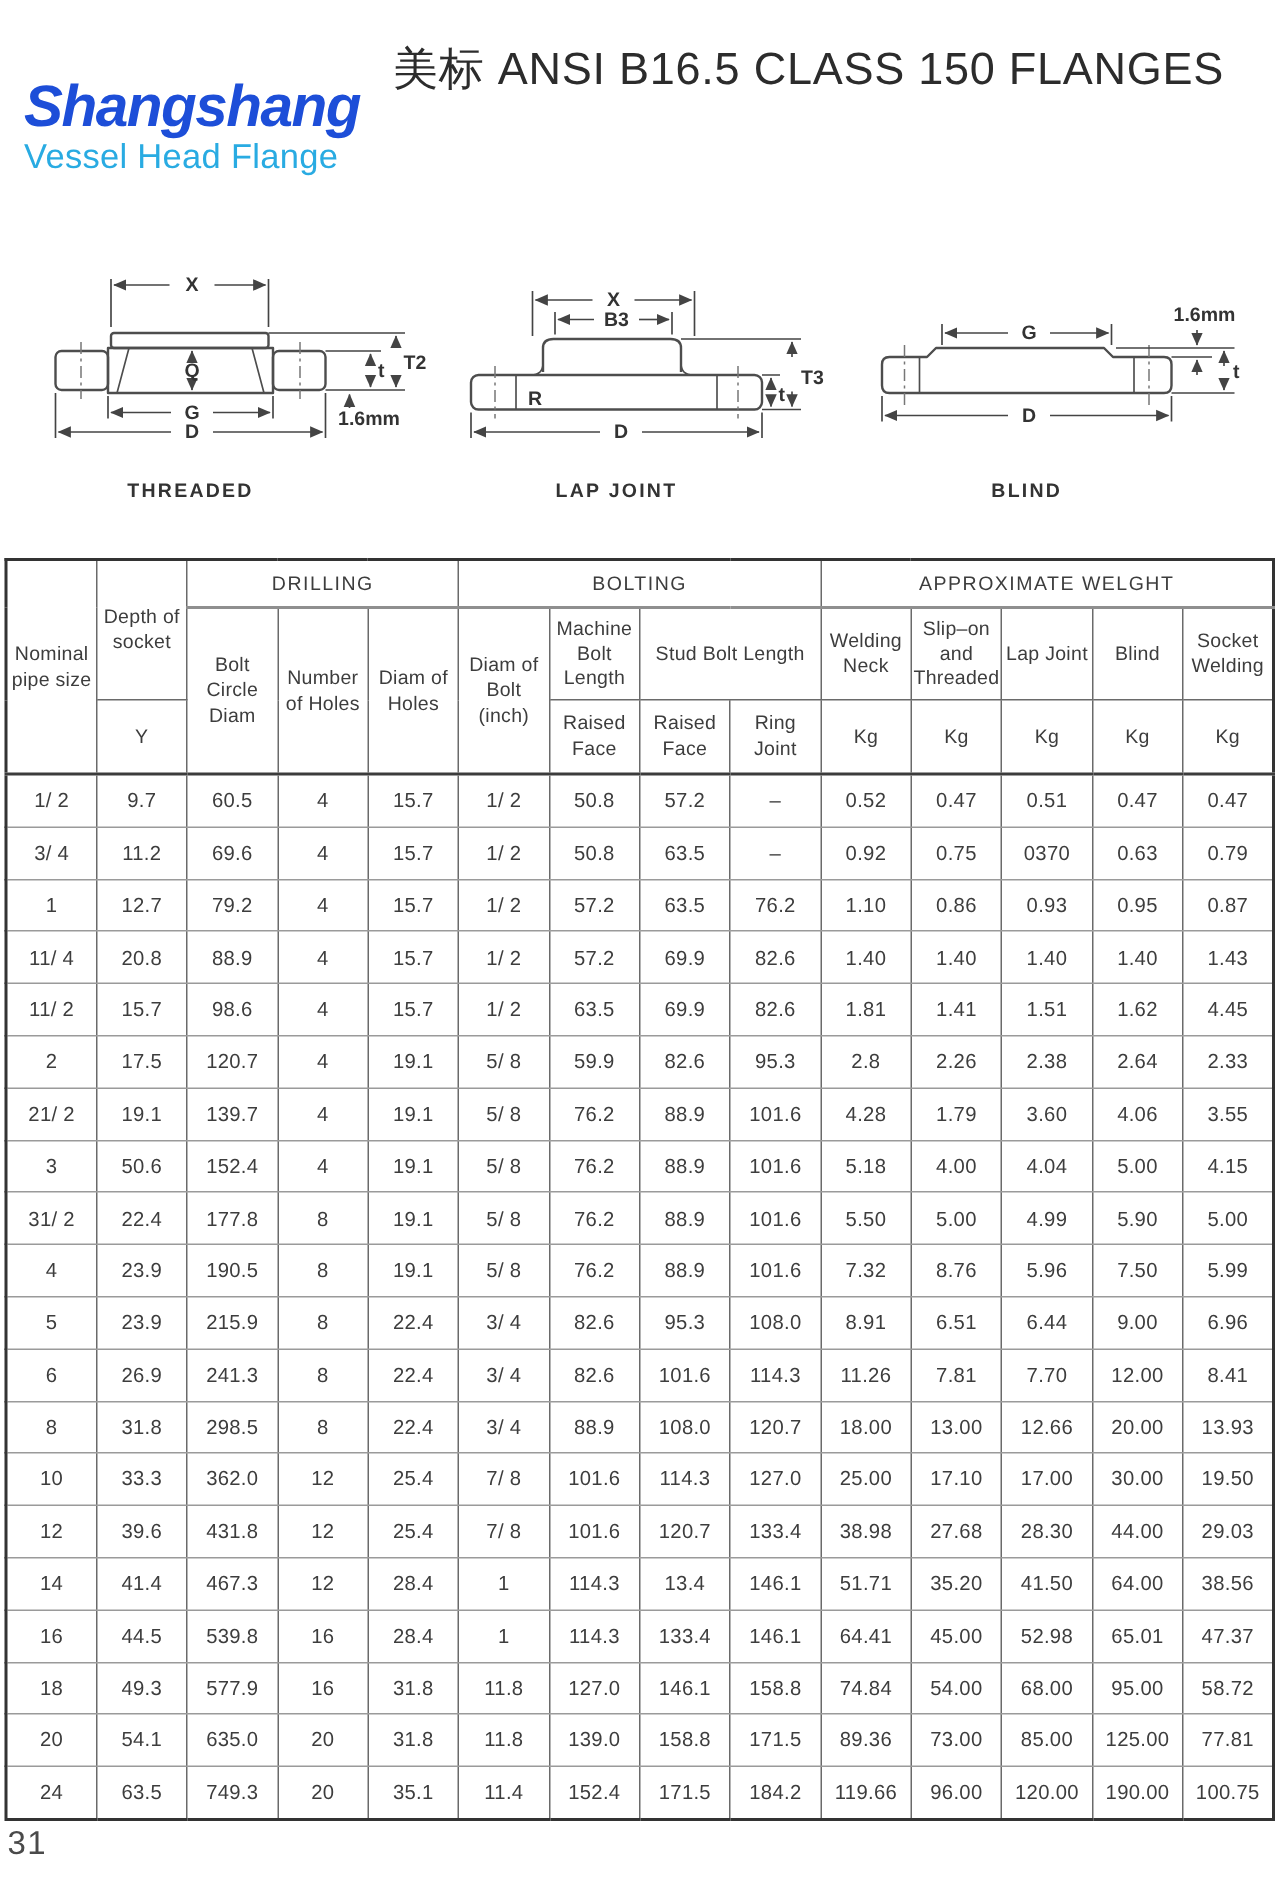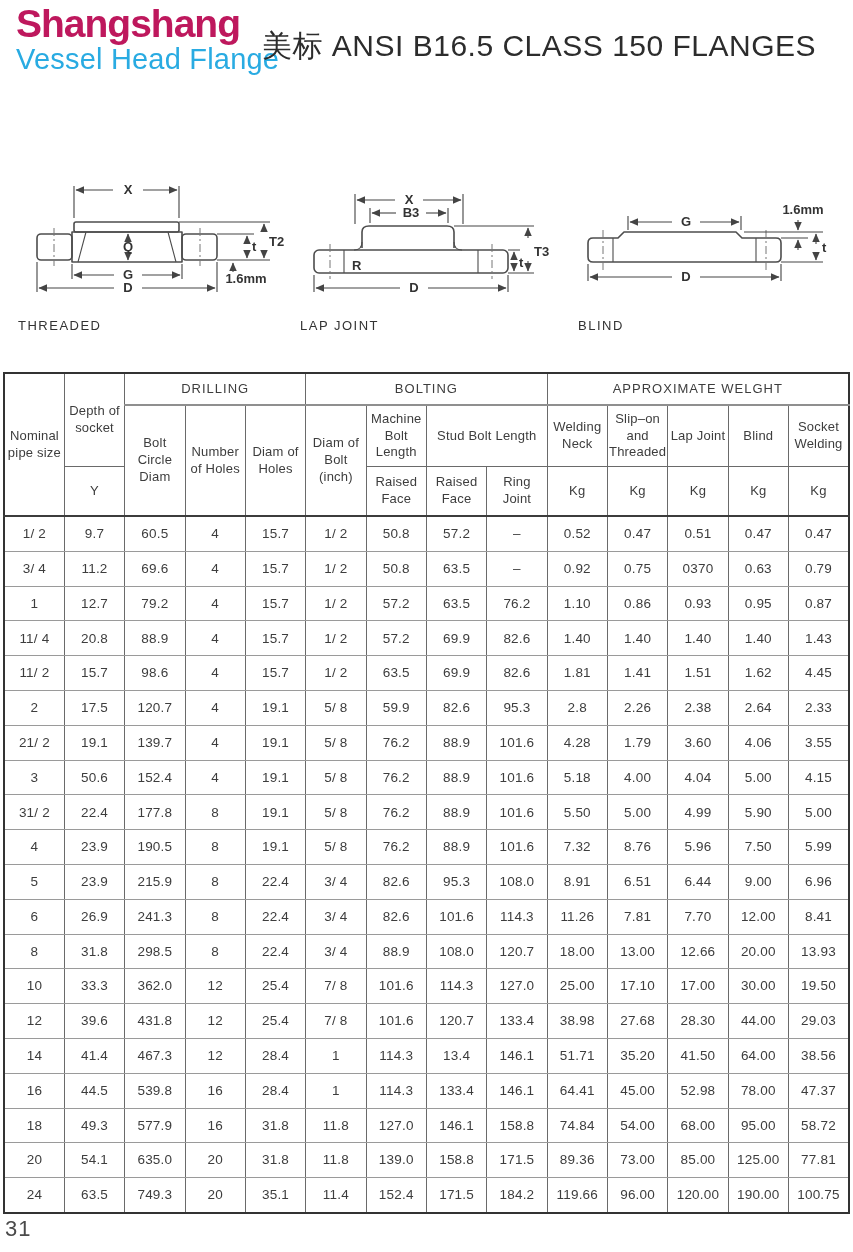--- a/index.html
+++ b/index.html
@@ -1,29 +1,29 @@
 <!DOCTYPE html>
 <html><head>
 <meta charset="utf-8">
 <style>
   html,body{margin:0;padding:0;background:#fff;}
   .page{position:relative;width:853px;height:1252px;background:#fff;overflow:hidden;
         font-family:"Liberation Sans",sans-serif;}
   
   .logo{position:absolute;top:4px;left:16px;line-height:1;}
-  .logo .brand{font-size:39px;font-weight:bold;letter-spacing:-1px;color:#be185d;}
-  .logo .tagline{font-size:29px;color:#29abe2;margin-top:2px;letter-spacing:0.2px;}
+  .logo .brand{font-size:39px;font-weight:bold;font-style:italic;letter-spacing:-1px;color:#1d4ed8;margin-top:48px;}
+  .logo .tagline{font-size:23px;color:#29abe2;margin-top:2px;letter-spacing:0.2px;}
   
   .title{position:absolute;top:26px;left:262px;width:590px;text-align:left;
          font-size:30px;color:#2c2c2c;white-space:nowrap;letter-spacing:0.5px;}
   
   .drawing{position:absolute;top:168px;}
   .d1{left:18px;}  .d2{left:300px;}  .d3{left:578px;}
-  .caption{font-weight:normal;font-size:13px;letter-spacing:1.5px;color:#333;
-           text-align:left;margin-top:6px;}
+  .caption{font-weight:bold;font-size:13px;letter-spacing:1.5px;color:#333;
+           text-align:center;margin-top:6px;}
   .c1{width:218px;} .c2{width:222px;} .c3{width:213px;}
   svg .out{stroke:#4d4d4d;stroke-width:1.6;fill:none;stroke-linejoin:round;}
   svg .thin{stroke:#4d4d4d;stroke-width:1.1;fill:none;}
   svg .dim{stroke:#444;stroke-width:1.1;fill:none;}
   svg .cl{stroke:#777;stroke-width:1;fill:none;stroke-dasharray:8 3 2 3;}
   svg text{font-family:"Liberation Sans",sans-serif;font-weight:bold;fill:#333;font-size:13px;}
   
   .spec-table{position:absolute;top:372px;left:3px;width:847px;border-collapse:collapse;
               table-layout:fixed;color:#3d3d3d;border:2.5px solid #333;}
   .spec-table th,.spec-table td{border:1px solid #6a6a6a;text-align:center;vertical-align:middle;
@@ -473,21 +473,21 @@
           <td>539.8</td>
           <td>16</td>
           <td>28.4</td>
           <td>1</td>
           <td>114.3</td>
           <td>133.4</td>
           <td>146.1</td>
           <td>64.41</td>
           <td>45.00</td>
           <td>52.98</td>
-          <td>78.00</td>
+          <td>65.01</td>
           <td>47.37</td>
         </tr>
         <tr>
           <td>18</td>
           <td>49.3</td>
           <td>577.9</td>
           <td>16</td>
           <td>31.8</td>
           <td>11.8</td>
           <td>127.0</td>

